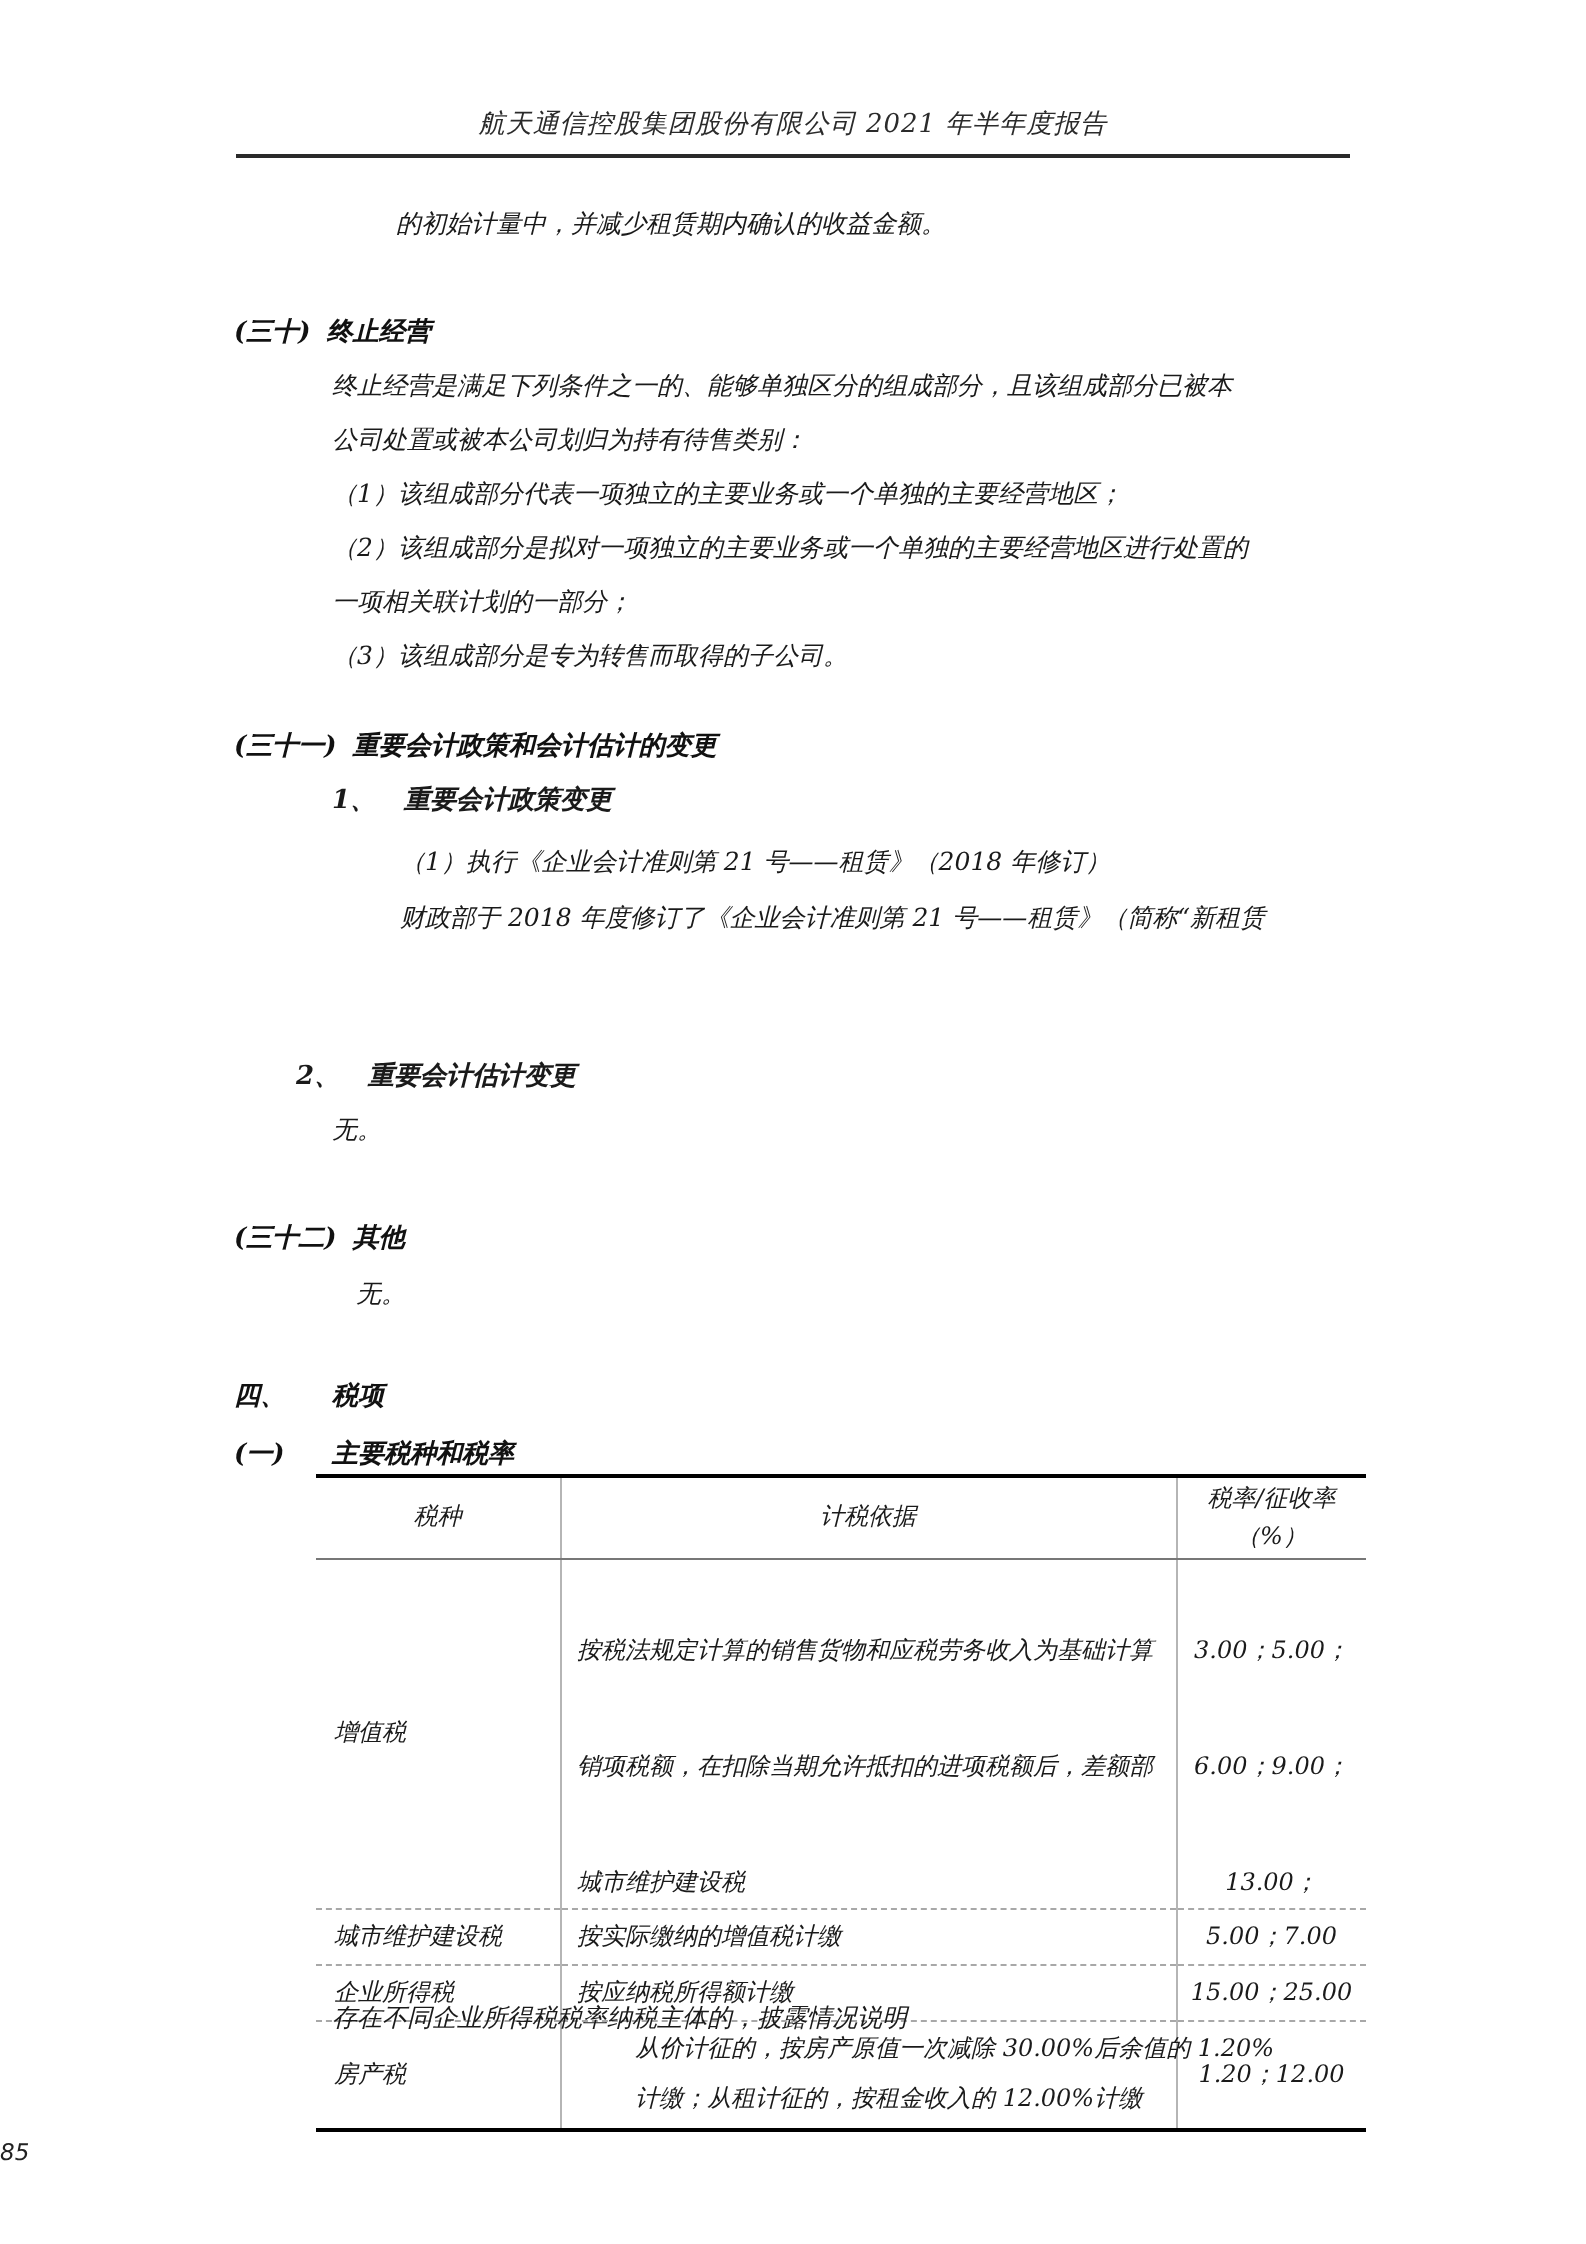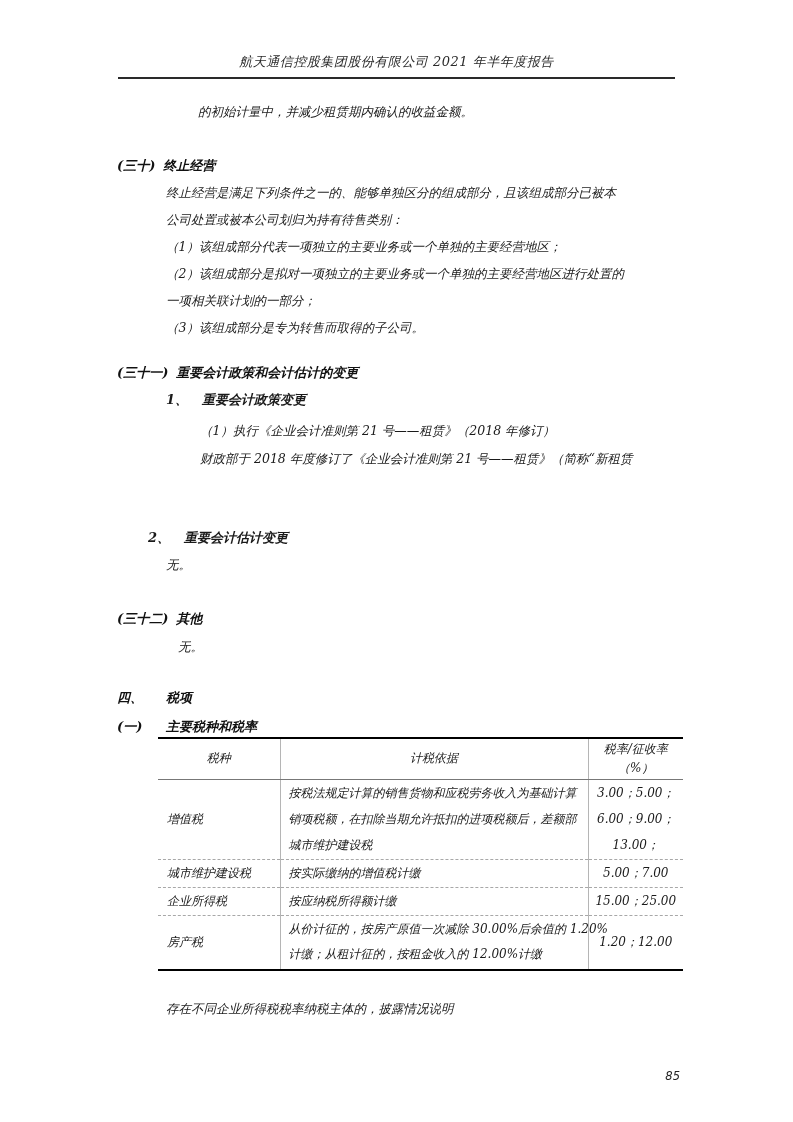--- a/index.html
+++ b/index.html
@@ -37,27 +37,27 @@
   .taxtbl td{border-bottom:1px dashed #a8a8a8;}
   .taxtbl tr:last-child td{border-bottom:none;}
   .taxtbl th:first-child,.taxtbl td:first-child{border-left:none;}
   .taxtbl th:last-child,.taxtbl td:last-child{border-right:none;}
   .taxtbl thead tr{height:41px;}
   .taxtbl .hc{text-align:center;line-height:19px;}
   .taxtbl .c1{padding-left:9px;text-align:left;}
   .taxtbl .c2{padding-left:8px;text-align:left;}
   .taxtbl .c3{text-align:center;}
   .taxtbl .r1{height:80px;}
-  .taxtbl .r1 .ln{line-height:26px;white-space:nowrap;}
+  .taxtbl .r1 .ln{line-height:26px;white-space:nowrap;margin-top:32px;}
   .taxtbl .rs{height:28px;}
   .taxtbl .r4{height:55px;}
-  .taxtbl .r4 .ln{line-height:25px;white-space:nowrap;}
+  .taxtbl .r4 .ln{line-height:25px;white-space:nowrap;margin-left:29px;}
   .closing{top:1001px;left:166px;font-size:12.5px;}
   .pagenum{
-    top:1069px;left:0;width:680px;text-align:right;
+    top:1069px;left:0;width:680px;text-align:left;
     font-size:11.5px;color:#222;
     font-family:"DejaVu Sans","Liberation Sans",sans-serif;
   }
 </style>
 </head>
 <body>
 
 <div class="page">
 
   <div class="abs hdr">航天通信控股集团股份有限公司 2021 年半年度报告</div>

